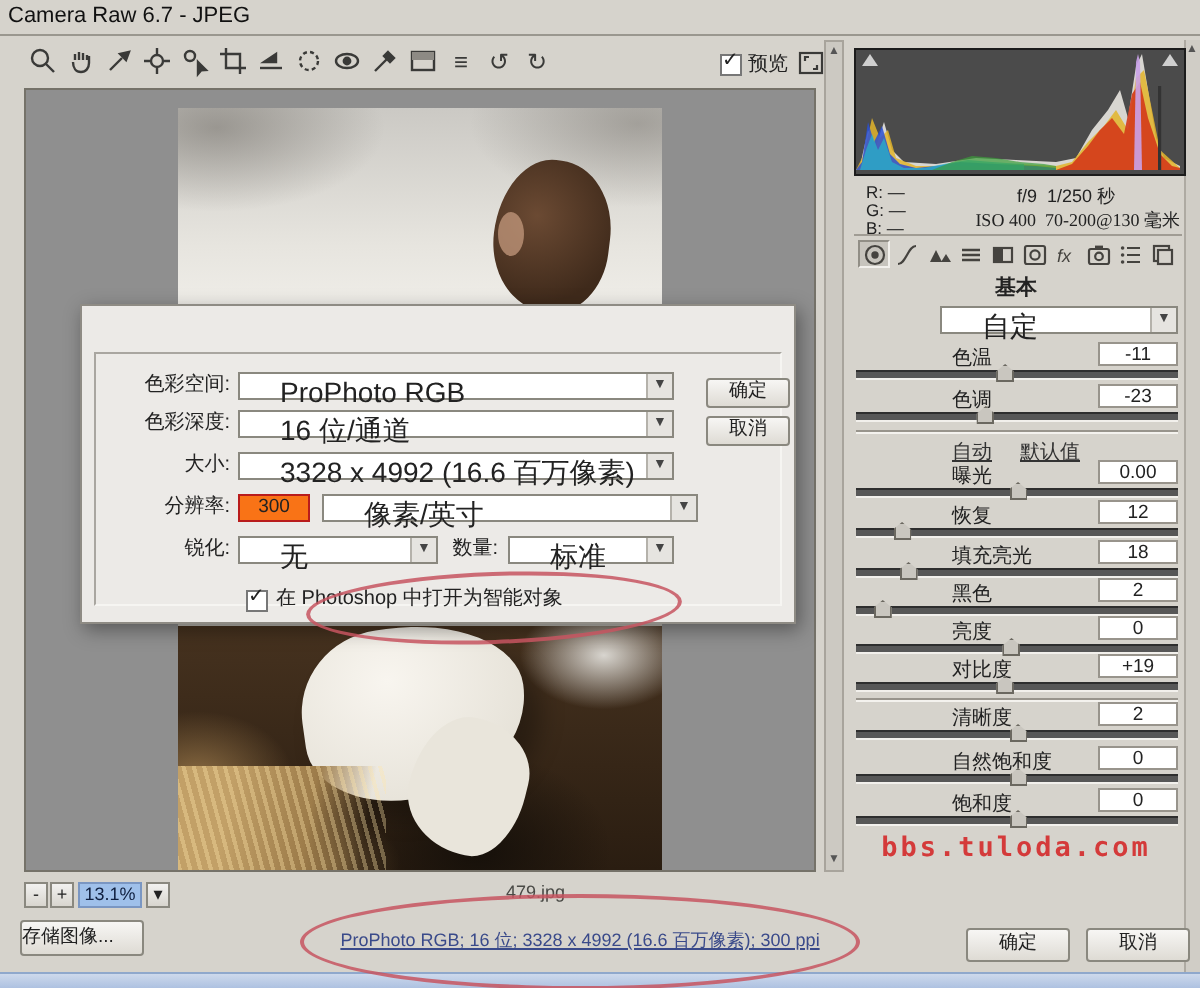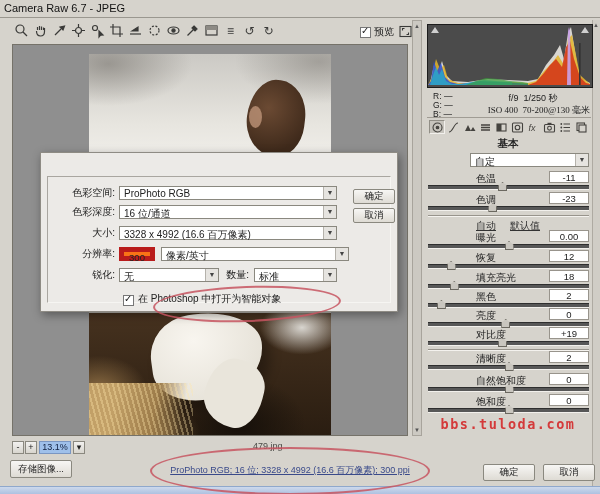--- a/index.html
+++ b/index.html
@@ -28,23 +28,23 @@
   .dress2{position:absolute;left:116px;top:46px;width:58px;height:68px;background:#e9e5db;border-radius:45% 55% 40% 60%/60% 40% 55% 45%;transform:rotate(14deg);}
   .grass{position:absolute;left:0;top:70px;width:104px;height:52px;background:repeating-linear-gradient(75deg,rgba(255,230,170,.35) 0 2px,rgba(0,0,0,0) 2px 5px),linear-gradient(100deg,#c2a067 25%,#9d7c4a 62%,rgba(157,124,74,0) 88%);}
   
   .dialog{position:absolute;left:40px;top:152px;width:356px;height:158px;background:#eceae7;border:1px solid #8e8b84;box-shadow:2px 3px 9px rgba(0,0,0,.38);}
   .dlg-title{position:absolute;left:0;top:0;right:0;height:16px;background:linear-gradient(#f6f5f3,#d9d6cf);border-bottom:1px solid #b3b0a9;}
   .dlg-title span{position:absolute;left:8px;top:2px;font-size:10.5px;color:#333;}
   .dlg-frame{position:absolute;left:6px;top:23px;right:6px;bottom:8px;border:1px solid #c3c0b9;border-top-color:#a9a6a0;border-left-color:#a9a6a0;border-bottom-color:#f6f5f2;border-right-color:#f6f5f2;}
   .drow{position:absolute;height:14px;line-height:14px;}
   .dlabel{position:absolute;text-align:right;width:66px;color:#222;}
   .combo{position:absolute;height:14px;background:#fff;border:1px solid #8a887f;box-sizing:border-box;}
-  .combo .val{position:absolute;left:4px;top:1px;font-size:10px;white-space:nowrap;}
+  .combo .val{position:absolute;left:20px;top:1px;font-size:14px;white-space:nowrap;}
   .combo .arr{position:absolute;right:0;top:0;bottom:0;width:12px;background:#e6e4e0;border-left:1px solid #b5b2ab;text-align:center;font-size:7px;line-height:12px;color:#444;}
-  .numfield{position:absolute;height:14px;background:#f97316;border:5px solid #b91c1c;box-sizing:border-box;text-align:center;font-size:9.5px;line-height:12px;}
+  .numfield{position:absolute;height:14px;background:#f97316;border:1px solid #b91c1c;box-sizing:border-box;text-align:center;font-size:9.5px;line-height:12px;}
   .dbtn{position:absolute;left:312px;width:40px;height:13px;background:linear-gradient(#f7f6f4,#dedbd4);border:1px solid #8a887f;border-radius:2px;text-align:center;font-size:9.5px;line-height:12px;}
   .smartrow{position:absolute;left:82px;top:139px;display:flex;align-items:flex-end;gap:4px;}
   
   .vstripA{position:absolute;left:412px;top:20px;width:10px;height:416px;background:#ccc9c2;border:1px solid #a8a49c;box-sizing:border-box;}
   .vstripB{position:absolute;left:592px;top:20px;width:8px;height:466px;background:#d0cdc6;border-left:1px solid #aeaaa2;box-sizing:border-box;}
   .scroll-arrow{position:absolute;font-size:6px;color:#555;left:1px;}
   .panel{position:absolute;left:424px;top:20px;width:168px;height:466px;}
   .hist{position:absolute;left:3px;top:4px;width:164px;height:62px;background:#4b4b4b;border:1px solid #1c1c1c;}
   .clip{position:absolute;top:2px;width:0;height:0;border-left:4px solid transparent;border-right:4px solid transparent;border-bottom:6px solid #cfcfcf;}
   .rgbline{position:absolute;font-size:8.5px;color:#222;}
@@ -60,21 +60,21 @@
   .sthumb{position:absolute;top:-4px;width:9px;height:9px;margin-left:-4px;background:#c9c6bf;clip-path:polygon(50% 0,100% 42%,100% 100%,0 100%,0 42%);box-shadow:inset 0 0 0 1px #6b6860;}
   .pdivider{position:absolute;left:4px;width:161px;height:0;border-top:1px solid #98948c;border-bottom:1px solid #f4f2ee;}
   .linkpair{position:absolute;left:0;top:199px;width:168px;text-align:center;font-size:10px;}
   .linkpair span{text-decoration:underline;color:#333;margin:0 7px;}
   .wm{position:absolute;left:0;top:396px;width:168px;text-align:center;font-family:"DejaVu Sans Mono","Liberation Mono",monospace;font-weight:bold;font-size:13.5px;letter-spacing:1.5px;color:#d43a3a;}
   
   .zctl{position:absolute;top:441px;height:13px;box-sizing:border-box;}
   .zbtn{background:linear-gradient(#f2f1ef,#d8d5ce);border:1px solid #8a887f;width:12px;text-align:center;line-height:11px;font-size:9px;}
   .zfield{background:#9fc0ea;border:1px solid #7a96c2;width:32px;text-align:center;line-height:11px;font-size:9px;color:#102040;}
   .fname{position:absolute;left:253px;top:441px;font-size:9px;color:#4a4a46;}
-  .savebtn{position:absolute;left:10px;top:460px;width:60px;height:16px;background:linear-gradient(#f7f6f4,#dedbd4);border:1px solid #8a887f;border-radius:2px;text-align:center;font-size:9.5px;line-height:15px;}
+  .savebtn{position:absolute;left:10px;top:460px;width:60px;height:16px;background:linear-gradient(#f7f6f4,#dedbd4);border:1px solid #8a887f;border-radius:2px;font-size:9.5px;line-height:15px;}
   .wlink{position:absolute;left:120px;top:464px;width:340px;text-align:center;font-size:9px;color:#3a4a8a;text-decoration:underline;white-space:nowrap;}
   .bbtn{position:absolute;top:464px;width:50px;height:15px;background:linear-gradient(#f7f6f4,#dedbd4);border:1px solid #8a887f;border-radius:2px;text-align:center;font-size:9.5px;line-height:14px;}
   .bluestrip{position:absolute;left:0;top:486px;width:600px;height:8px;background:linear-gradient(#cdd9ec,#a9bedf);border-top:1px solid #8fa8cc;}
   .redellipse{position:absolute;border:2px solid rgba(199,85,96,.85);border-radius:50%;}
 </style>
 </head>
 <body>
 
 <div class="window">
 

